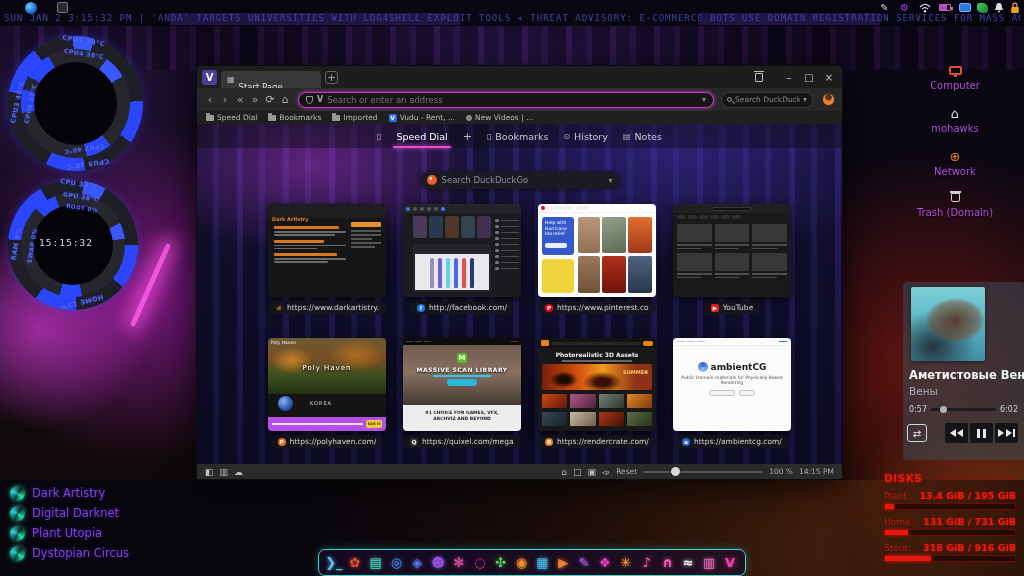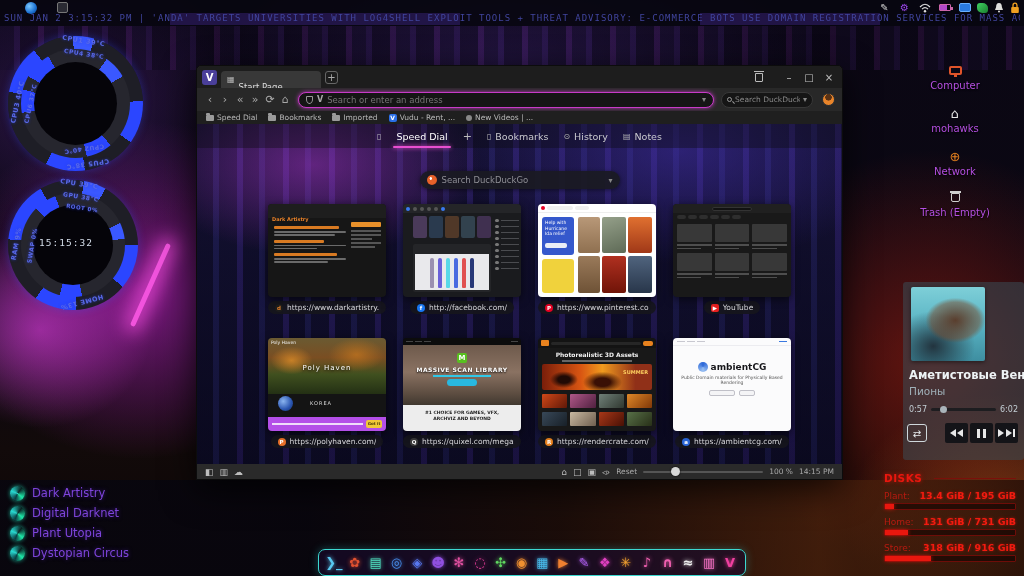--- a/index.html
+++ b/index.html
@@ -333,21 +333,21 @@
   <div class="dicon" style="left:907px;top:103px">
     <span class="ig" style="color:#e8e8e8">⌂</span>
     <span class="dl">mohawks</span>
   </div>
   <div class="dicon" style="left:907px;top:146px">
     <span class="ig" style="color:#e8821e">⊕</span>
     <span class="dl">Network</span>
   </div>
   <div class="dicon" style="left:907px;top:187px">
     <span class="ig"><span class="trashic"></span></span>
-    <span class="dl">Trash (Empty)</span>
+    <span class="dl">Trash (Domain)</span>
   </div>
 
   <div class="plist">
     <div class="pitem">
         <span class="porb"></span>
         <span class="tx">Dark Artistry</span>
       </div>
     <div class="pitem">
         <span class="porb"></span>
         <span class="tx">Digital Darknet</span>
@@ -768,21 +768,21 @@
           <span class="zknob"></span>
         </span>
       <span>100 %</span>
       <span>14:15 PM</span>
     </div>
   </div>
 
   <div class="player">
     <div class="art"></div>
     <div class="ptitle">Аметистовые Вены</div>
-    <div class="psub">Пионы</div>
+    <div class="psub">Вены</div>
     <div class="prow">
       <span class="tm">0:57</span>
       <span class="ptrack">
         <span class="pfill" style="width: 16%;"></span>
         <span class="pknob" style="left:14%"></span>
       </span>
       <span class="tm">6:02</span>
     </div>
     <div class="pctl">
       <span class="shufbtn">⇄</span>

